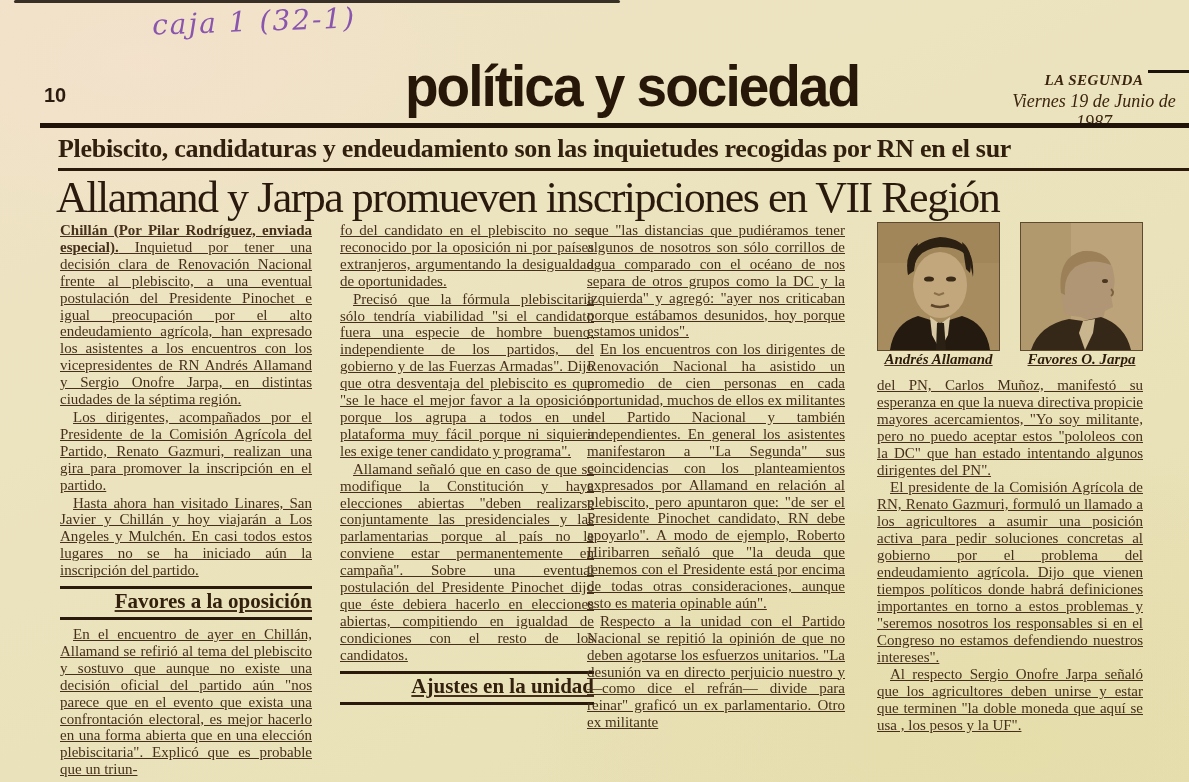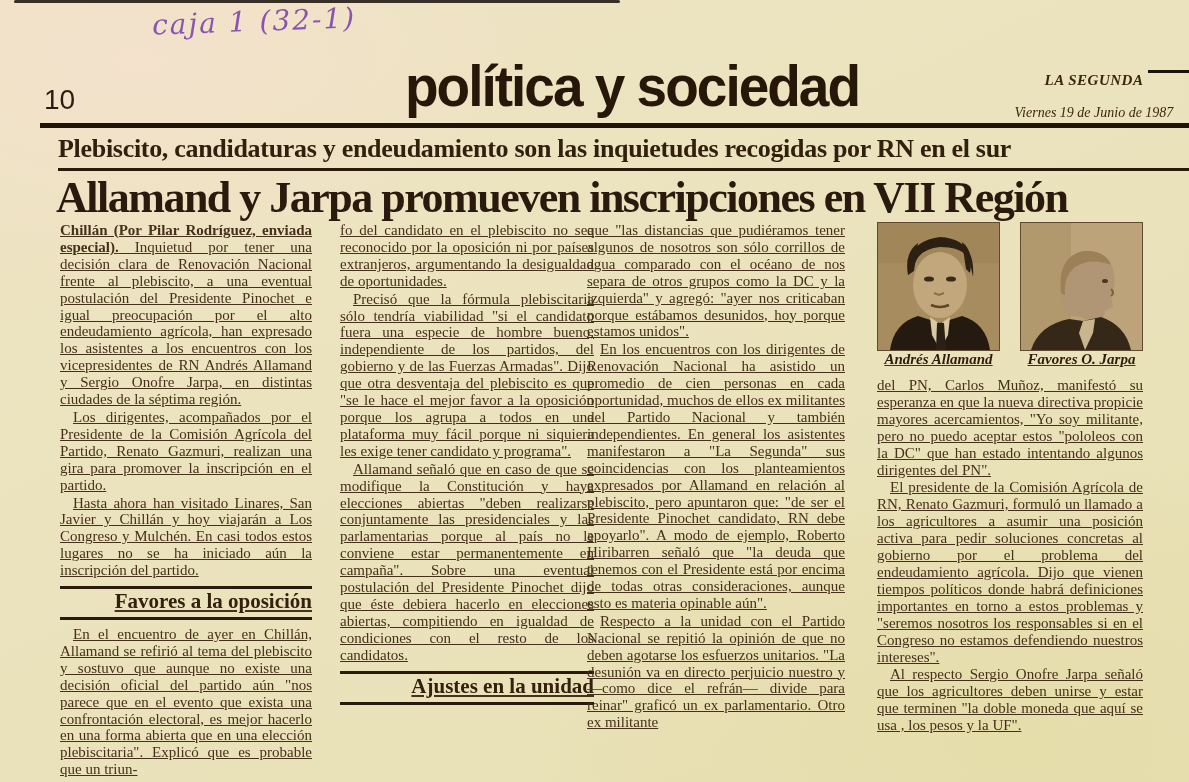--- a/index.html
+++ b/index.html
@@ -12,38 +12,38 @@
     font-family:"Liberation Serif",serif;
   }
   .scan-streak-top{position:absolute;left:14px;top:0;width:606px;height:3px;background:#17100a;opacity:.85;border-radius:2px;}
   .scan-streak-right{position:absolute;left:1148px;top:70px;width:41px;height:3px;background:#1c130c;}
   .handwriting{
     position:absolute;left:152px;top:4px;width:260px;
     font-family:"DejaVu Serif",serif;font-style:italic;
     font-size:28px;letter-spacing:2px;color:#8a55ae;
     transform:rotate(-2deg);
   }
-  .page-number{position:absolute;left:44px;top:84px;font-family:"Liberation Sans",sans-serif;font-weight:normal;font-size:28px;color:#2b1c10;}
+  .page-number{position:absolute;left:44px;top:84px;font-family:"Liberation Sans",sans-serif;font-weight:bold;font-size:20px;color:#2b1c10;}
   .masthead{
     position:absolute;left:352px;top:54px;width:560px;text-align:center;
     font-family:"Liberation Sans",sans-serif;font-weight:bold;font-size:55px;
     letter-spacing:-2px;color:#261709;transform:scaleY(1.04);white-space:nowrap;
   }
   .pubbox{position:absolute;left:1010px;top:72px;width:168px;text-align:center;color:#3c250f;}
   .pub-name{font-weight:bold;font-style:italic;font-size:15px;letter-spacing:.5px;}
-  .pub-date{font-style:italic;font-size:14px;margin-top:16px;}
+  .pub-date{font-style:italic;font-size:18px;margin-top:2px;}
   .rule-masthead{position:absolute;left:40px;top:123px;width:1149px;height:5px;background:#20140a;}
   .kicker{
     position:absolute;left:58px;top:134px;width:1131px;
     font-weight:bold;font-size:26px;color:#32200e;white-space:nowrap;letter-spacing:-.3px;
   }
   .rule-kicker{position:absolute;left:58px;top:168px;width:1131px;height:3px;background:#2a1a0c;}
   .headline{
     position:absolute;left:56px;top:172px;width:1133px;
-    font-weight:bold;font-size:44px;letter-spacing:-1.5px;color:#2a1a0d;white-space:nowrap;
+    font-weight:normal;font-size:44px;letter-spacing:-1.5px;color:#2a1a0d;white-space:nowrap;
   }
   .col{
     position:absolute;top:222px;height:560px;overflow:hidden;
     text-align:justify;color:#46301b;text-decoration:underline;
   }
   .col p{margin:0 0 1px 0;font-size:15px;line-height:16.9px;text-indent:13px;}
   .col p.noindent{text-indent:0;}
   .subhead{
     margin:7px 0 6px 0;padding:0 0 4px 0;
     border-top:3px solid #2a1a0c;border-bottom:3px solid #2a1a0c;
@@ -82,21 +82,21 @@
   <div class="rule-masthead"></div>
 
   <div class="kicker">Plebiscito, candidaturas y endeudamiento son las inquietudes recogidas por RN en el sur</div>
   <div class="rule-kicker"></div>
 
   <div class="headline">Allamand y Jarpa promueven inscripciones en VII Región</div>
 
   <div class="col" id="col-1">
     <p class="noindent"><strong>Chillán (Por Pilar Rodríguez, enviada especial).</strong><span> Inquietud por tener una decisión clara de Renovación Nacional frente al plebiscito, a una eventual postulación del Presidente Pinochet e igual preocupación por el alto endeudamiento agrícola, han expresado los asistentes a los encuentros con los vicepresidentes de RN Andrés Allamand y Sergio Onofre Jarpa, en distintas ciudades de la séptima región.</span></p>
     <p>Los dirigentes, acompañados por el Presidente de la Comisión Agrícola del Partido, Renato Gazmuri, realizan una gira para promover la inscripción en el partido.</p>
-    <p>Hasta ahora han visitado Linares, San Javier y Chillán y hoy viajarán a Los Congreso y Mulchén. En casi todos estos lugares no se ha iniciado aún la inscripción del partido.</p>
+    <p>Hasta ahora han visitado Linares, San Javier y Chillán y hoy viajarán a Los Angeles y Mulchén. En casi todos estos lugares no se ha iniciado aún la inscripción del partido.</p>
     <div class="subhead">Favores a la oposición</div>
     <p>En el encuentro de ayer en Chillán, Allamand se refirió al tema del plebiscito y sostuvo que aunque no existe una decisión oficial del partido aún "nos parece que en el evento que exista una confrontación electoral, es mejor hacerlo en una forma abierta que en una elección plebiscitaria". Explicó que es probable que un triun-</p>
   </div>
 
   <div class="col" id="col-2">
     <p class="noindent">fo del candidato en el plebiscito no sea reconocido por la oposición ni por países extranjeros, argumentando la desigualdad de oportunidades.</p>
     <p>Precisó que la fórmula plebiscitaria sólo tendría viabilidad "si el candidato fuera una especie de hombre bueno, independiente de los partidos, del gobierno y de las Fuerzas Armadas". Dijo que otra desventaja del plebiscito es que "se le hace el mejor favor a la oposición porque los agrupa a todos en una plataforma muy fácil porque ni siquiera les exige tener candidato y programa".</p>
     <p>Allamand señaló que en caso de que se modifique la Constitución y haya elecciones abiertas "deben realizarse conjuntamente las presidenciales y las parlamentarias porque al país no le conviene estar permanentemente en campaña". Sobre una eventual postulación del Presidente Pinochet dijo que éste debiera hacerlo en elecciones abiertas, compitiendo en igualdad de condiciones con el resto de los candidatos.</p>
     <div class="subhead">Ajustes en la unidad</div>
   </div>

